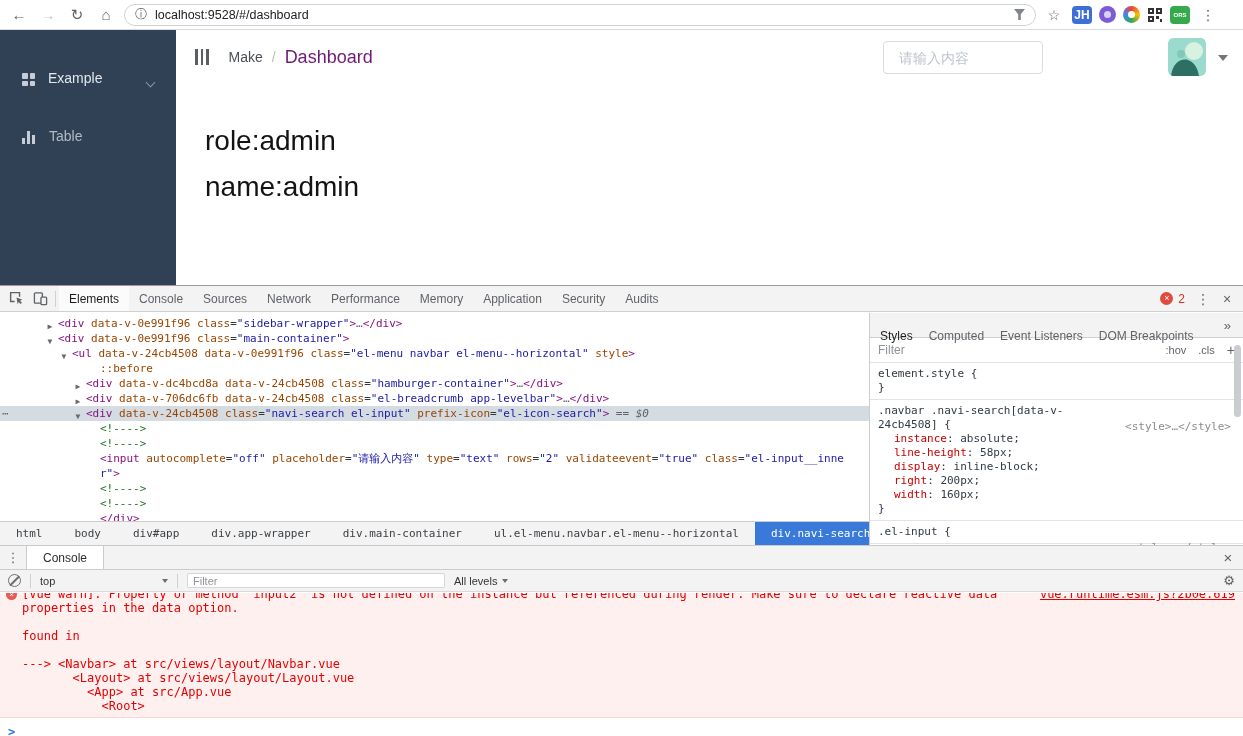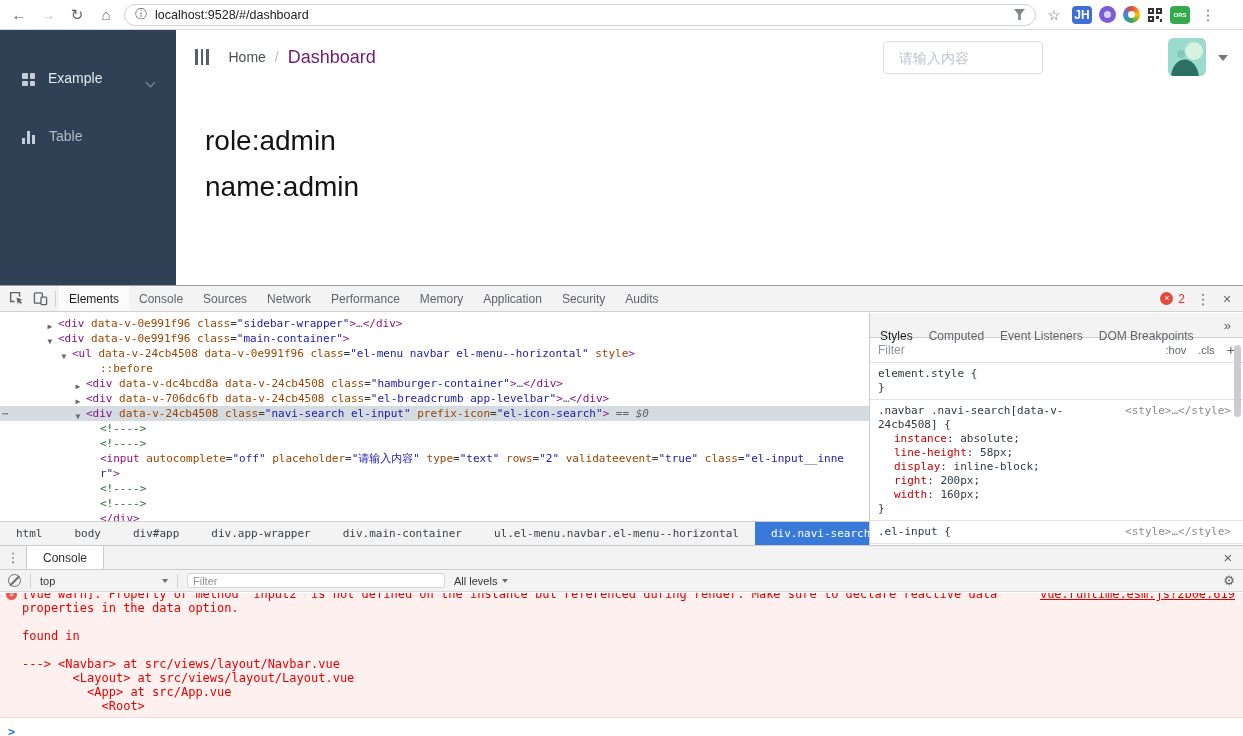--- a/index.html
+++ b/index.html
@@ -107,21 +107,21 @@
   .sp-more{margin-left:auto;color:#5f6368;font-size:13px;padding:0 10px;cursor:pointer}
   .sp-filter{height:25px;border-bottom:1px solid #e3e3e3;display:flex;align-items:center;padding:0 8px}
   .sp-filter input{border:none;outline:none;font-size:12px;color:#333;width:150px;background:transparent;
     font-family:"Liberation Sans",sans-serif}
   .sp-filter input::placeholder{color:#8f9398}
   .sp-toggles{margin-left:auto;display:flex;gap:12px;align-items:center;font-size:11px;color:#5f6368}
   .sp-toggles .plus{font-size:14px}
   .sp-rules{font:11px/14px "DejaVu Sans Mono",monospace;color:#303942}
   .sp-rule{position:relative;padding:4px 8px;border-bottom:1px solid #e3e3e3}
   .sp-selector{white-space:pre-wrap;word-break:break-all;margin-right:104px}
-  .src-link{position:absolute;top:4px;right:12px;color:#8c8c8c;cursor:pointer}
+  .src-link{position:absolute;top:20px;right:12px;color:#8c8c8c;cursor:pointer}
   .sp-prop{padding-left:16px}
   .pname{color:#c80000}
   .pval{color:#303942}
   .sp-scrollbar{position:absolute;right:2px;top:32px;width:7px;height:72px;background:#c9ccd1;border-radius:4px}
 
   
   .console{position:absolute;top:545px;left:0;width:1243px;height:191px;background:#fff;border-top:1px solid #c9c9c9}
   .c-header{height:24px;background:#f3f3f3;border-bottom:1px solid #ccc;display:flex;align-items:stretch}
   .c-kebab{width:26px;display:flex;align-items:center;justify-content:center;color:#5f6368;font-size:13px;cursor:pointer}
   .c-tab{display:flex;align-items:center;padding:0 16px;background:#fff;border-left:1px solid #ccc;
@@ -209,21 +209,21 @@
           </span>
         <span class="sb-label dim">Table</span>
       </div>
     </div>
     <div class="navbar">
       <span class="hamburger">
           <i></i>
           <i></i>
           <i></i>
         </span>
-      <span class="bc-home">Home</span>
+      <span class="bc-home">Make</span>
       <span class="bc-sep">/</span>
       <span class="bc-cur">Dashboard</span>
       <input class="navi-search" type="text" placeholder="请输入内容" style="">
       <span class="avatar">
         <svg width="38" height="38" viewBox="0 0 38 38">
           <rect width="38" height="38" rx="5" fill="#9adbce"></rect>
           <circle cx="26" cy="13" r="9" fill="#d9f2e0"></circle>
           <path d="M3 38 C5 23 15 19 22 23 C30 27 31 38 31 38 Z" fill="#2e6f63"></path>
           <circle cx="13" cy="16" r="4" fill="#7fc9b8"></circle>
         </svg>

